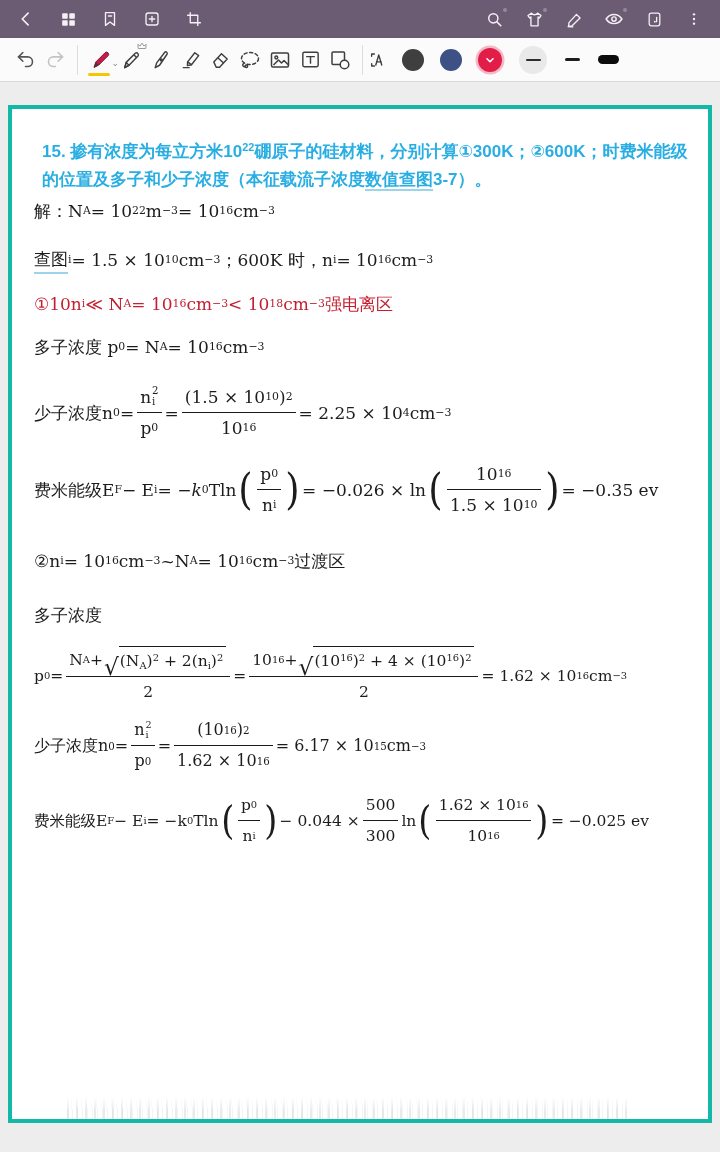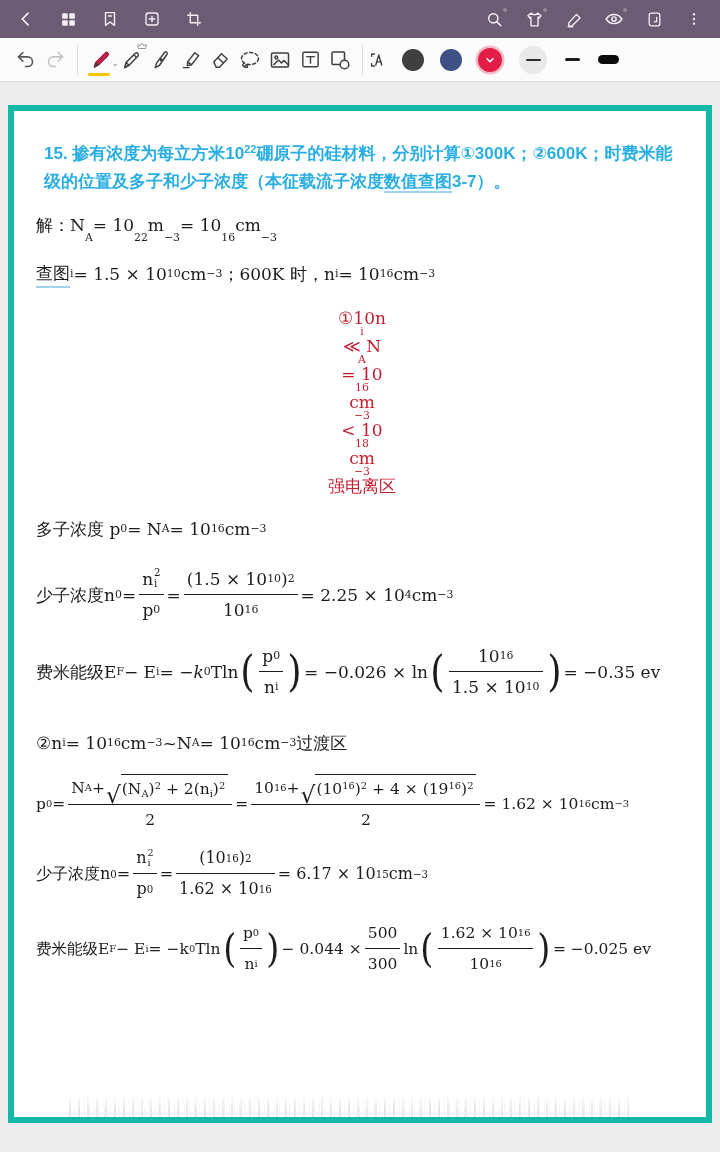--- a/index.html
+++ b/index.html
@@ -44,21 +44,21 @@
   .swatch.red svg{display:block;}
   .stroke{display:flex;align-items:center;justify-content:center;flex:0 0 auto;margin:0 9px;}
   .stroke.sel{width:28px;height:28px;border-radius:50%;background:#e9e9e9;}
   .bar-thin{width:15px;height:2px;background:#2d2d2d;border-radius:1px;}
   .bar-med{width:15px;height:3.5px;background:#1d1d1d;border-radius:2px;}
   .bar-thick{width:21px;height:9px;background:#0c0c0c;border-radius:5px;}
   
   .canvas{position:absolute;top:82px;left:0;right:0;bottom:0;background:#ededed;}
   .page{
     position:absolute;top:23px;left:8px;right:8px;bottom:29px;background:#ffffff;
-    border:6px solid #14b8a6;box-sizing:border-box;overflow:hidden;
+    border:4px solid #14b8a6;box-sizing:border-box;overflow:hidden;
   }
   .page-inner{padding:29px 18px 0 22px;}
   
   .line{font-size:17px;line-height:26px;color:#1c1c1c;}
   .mathline{display:flex;align-items:center;white-space:nowrap;}
   .c-cyan{color:#29aee3;font-weight:bold;font-family:"Liberation Sans","DejaVu Sans",sans-serif;line-height:28px;}
   .c-red{color:#c41f30;}
   .u{border-bottom:2px solid #9fd3ec;padding-bottom:0px;}
   sup,sub{font-size:64%;line-height:0;font-weight:inherit;}
   sup{vertical-align:0.55em;}
@@ -69,23 +69,23 @@
   .fbar{align-self:stretch;border-top:1.5px solid #1b1b1b;margin:2px 0;height:0;}
   .sqrt{display:inline-flex;align-items:flex-end;margin:0 1px;}
   .rad{font-size:150%;line-height:.78;transform:translateY(2px);}
   .radc{border-top:1.5px solid #1b1b1b;padding:1px 3px 0 1px;white-space:nowrap;}
   .bigp{display:inline-flex;align-items:center;margin:0 1px;}
   .pglyph{font-family:"DejaVu Serif",serif;font-size:255%;line-height:1;font-weight:400;transform:scaleX(.85);}
   .pinner{display:inline-flex;align-items:center;}
   .ss{display:inline-flex;flex-direction:column;align-items:flex-start;font-size:60%;line-height:1.05;vertical-align:middle;margin-left:1px;}
   
   .L-title{margin:0 0 4px 8px;}
-  .L-jie{margin-top:16px;align-items:flex-end;}
+  .L-jie{margin-top:4px;}
   .L-chatu{margin-top:22px;}
-  .L-ionize{margin-top:16px;line-height:28px;flex-direction:column;}
+  .L-ionize{margin-top:16px;line-height:28px;}
   .L-major1{margin-top:16px;}
   .L-minor1{margin-top:24px;}
   .L-fermi1{margin-top:20px;}
   .L-case2{margin-top:30px;}
   .L-major2{margin-top:28px;}
   .L-p0{margin-top:18px;font-size:15.5px;}
   .L-minor2{margin-top:12px;font-size:16px;}
   .L-fermi2{margin-top:18px;font-size:15.5px;}
   
   .footer-marks{
@@ -435,20 +435,21 @@
           <span>cm</span>
           <sup>−3</sup>
           <span>~N</span>
           <sub>A</sub>
           <span> = 10</span>
           <sup>16</sup>
           <span>cm</span>
           <sup>−3</sup>
           <span> 过渡区</span>
         </div>
+        <div class="line L-major2"><span>多子浓度</span></div>
         <div class="line mathline L-p0">
           <span>p</span>
           <sub>0</sub>
           <span> = </span>
           <span class="frac">
             <span class="fnum">
               <span>N</span>
               <sub>A</sub>
               <span> + </span>
               <span class="sqrt">
@@ -462,21 +463,21 @@
             </span>
           </span>
           <span> = </span>
           <span class="frac">
             <span class="fnum">
               <span>10</span>
               <sup>16</sup>
               <span> + </span>
               <span class="sqrt">
                 <span class="rad">√</span>
-                <span class="radc"><span>(10</span><sup>16</sup><span>)</span><sup>2</sup><span> + 4 × (19</span><sup>16</sup><span>)</span><sup>2</sup></span>
+                <span class="radc"><span>(10</span><sup>16</sup><span>)</span><sup>2</sup><span> + 4 × (10</span><sup>16</sup><span>)</span><sup>2</sup></span>
               </span>
             </span>
             <span class="fbar"></span>
             <span class="fden">
               <span>2</span>
             </span>
           </span>
           <span> = 1.62 × 10</span>
           <sup>16</sup>
           <span>cm</span>

